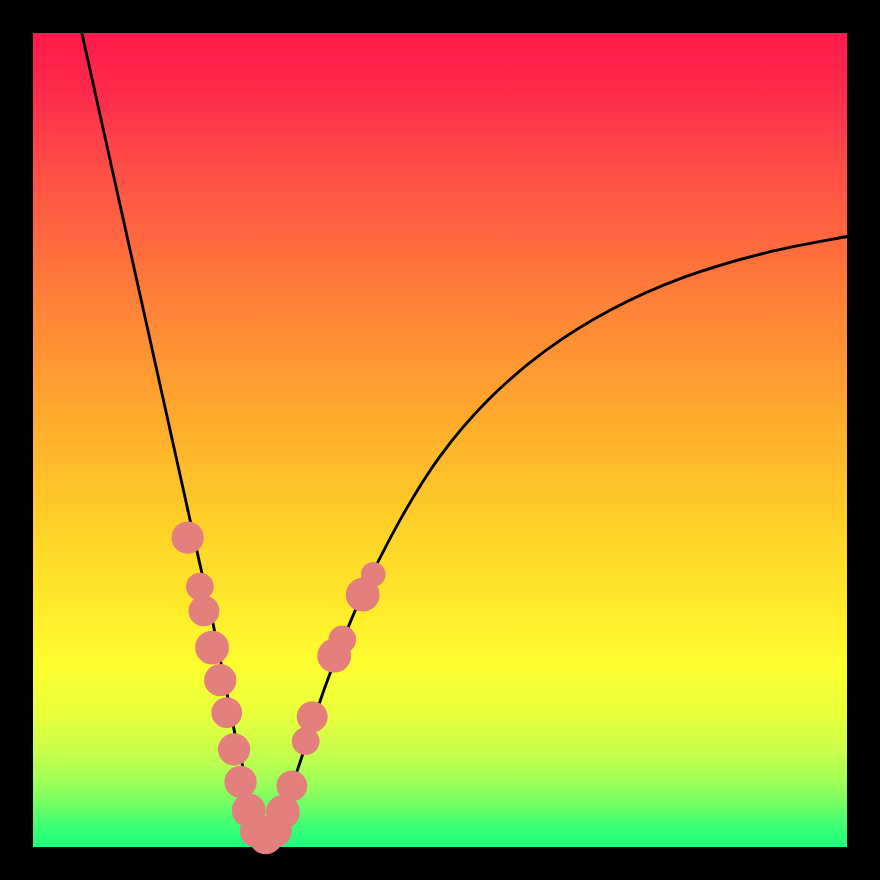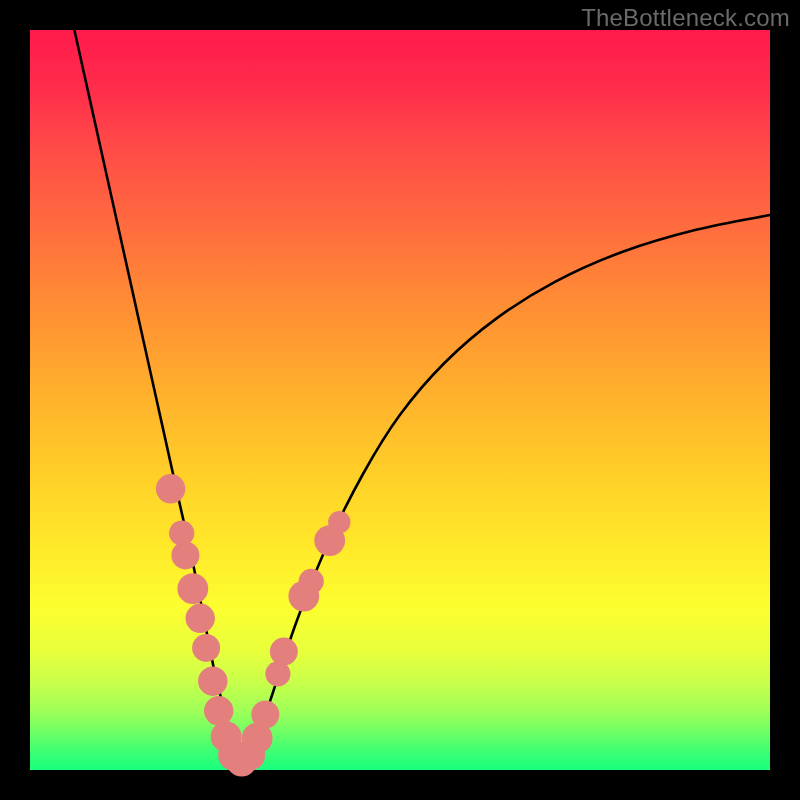--- a/index.html
+++ b/index.html
@@ -59,21 +59,20 @@
     top: 0;
     width: 740px;
     height: 740px;
     overflow: visible;
   }
 </style>
 </head>
 <body>
 
 <div class="frame">
-  <div class="watermark">TheBottleneck.com</div>
   <div class="plot">
     <svg class="curve" viewBox="0 0 740 740">
       <path id="curve-path" fill="none" stroke-width="2.6" stroke-linecap="round" stroke-linejoin="round" d="M 44.4 0 C 46.86666666666667 11.100000000000003, 54.266666666666666 44.40000000000002, 59.2 66.60000000000002 C 64.13333333333334 88.80000000000003, 69.06666666666666 111.00000000000004, 74 133.20000000000005 C 78.93333333333334 155.40000000000006, 83.86666666666666 177.60000000000008, 88.8 199.80000000000007 C 93.73333333333333 222.00000000000006, 98.66666666666667 244.2, 103.60000000000001 266.4 C 108.53333333333335 288.59999999999997, 113.46666666666667 310.79999999999995, 118.4 332.99999999999994 C 123.33333333333334 355.19999999999993, 128.26666666666665 377.4, 133.2 399.59999999999997 C 138.13333333333333 421.79999999999995, 143.06666666666666 444, 148 466.2 C 152.93333333333334 488.4, 157.86666666666667 509.3666666666666, 162.8 532.8 C 167.73333333333335 556.2333333333332, 173.9 588.3, 177.6 606.8 C 181.29999999999998 625.3, 182.53333333333333 632.6999999999999, 185 643.8 C 187.46666666666667 654.9, 189.93333333333334 663.5333333333333, 192.4 673.4 C 194.86666666666667 683.2666666666667, 197.33333333333334 694.3666666666667, 199.8 703 C 202.26666666666668 711.6333333333333, 204.73333333333335 720.2666666666667, 207.20000000000002 725.2 C 209.66666666666669 730.1333333333334, 212.13333333333333 732.6, 214.6 732.6 C 217.06666666666666 732.6, 219.53333333333333 730.1333333333334, 222 725.2 C 224.46666666666667 720.2666666666667, 225.7 714.1, 229.4 703 C 233.10000000000002 691.9, 238.03333333333336 677.1, 244.20000000000002 658.6 C 250.36666666666667 640.1, 257.76666666666665 615.4333333333334, 266.4 592 C 275.0333333333333 568.5666666666666, 284.9 542.6666666666666, 296 518 C 307.1 493.3333333333333, 320.6666666666667 466.2, 333 444 C 345.3333333333333 421.8, 356.43333333333334 403.3, 370 384.8 C 383.56666666666666 366.3, 398.3666666666667 349.0333333333333, 414.40000000000003 332.99999999999994 C 430.4333333333334 316.9666666666666, 447.7 302.1666666666667, 466.2 288.6 C 484.7 275.03333333333336, 504.4333333333333 262.7, 525.4 251.59999999999997 C 546.3666666666667 240.49999999999997, 568.5666666666666 230.63333333333333, 592 222 C 615.4333333333334 213.36666666666667, 641.3333333333334 205.96666666666673, 666 199.80000000000007 C 690.6666666666666 193.6333333333334, 727.6666666666666 187.46666666666667, 740 185" stroke="#000000"></path>
       <g id="markers">
           <circle cx="140.6" cy="458.8" r="14.7" fill="#e37f7d" stroke="#d96e6b" stroke-width="0"></circle>
           <circle cx="151.7" cy="503.2" r="12.6" fill="#e37f7d" stroke="#d96e6b" stroke-width="0"></circle>
           <circle cx="155.4" cy="525.4" r="14.0" fill="#e37f7d" stroke="#d96e6b" stroke-width="0"></circle>
           <circle cx="162.8" cy="558.7" r="15.4" fill="#e37f7d" stroke="#d96e6b" stroke-width="0"></circle>
           <circle cx="170.20000000000002" cy="588.3" r="14.7" fill="#e37f7d" stroke="#d96e6b" stroke-width="0"></circle>
           <circle cx="176.12" cy="617.9" r="14.0" fill="#e37f7d" stroke="#d96e6b" stroke-width="0"></circle>

